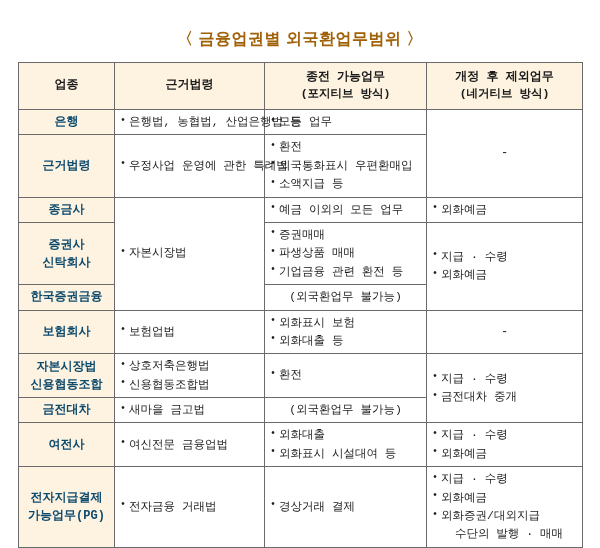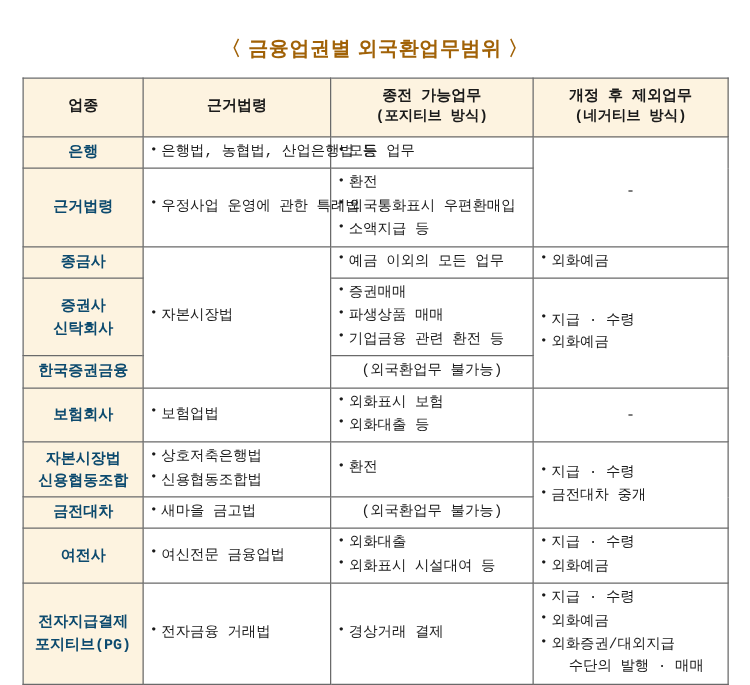--- a/index.html
+++ b/index.html
@@ -301,21 +301,21 @@
           <ul class="items">
             <li>지급 · 수령</li>
             <li>외화예금</li>
           </ul>
         </td>
       </tr>
 
       <tr>
         <td class="cat">
           <div>전자지급결제</div>
-          <div>포지티브(PG)</div>
+          <div>가능업무(PG)</div>
         </td>
         <td class="law">
           <ul class="items">
             <li>전자금융 거래법</li>
           </ul>
         </td>
         <td class="pos">
           <ul class="items">
             <li>경상거래 결제</li>
           </ul>

